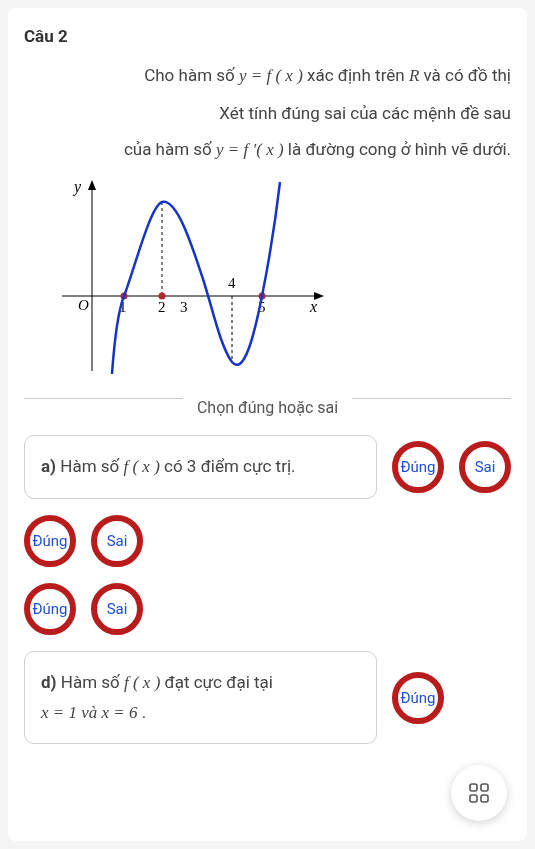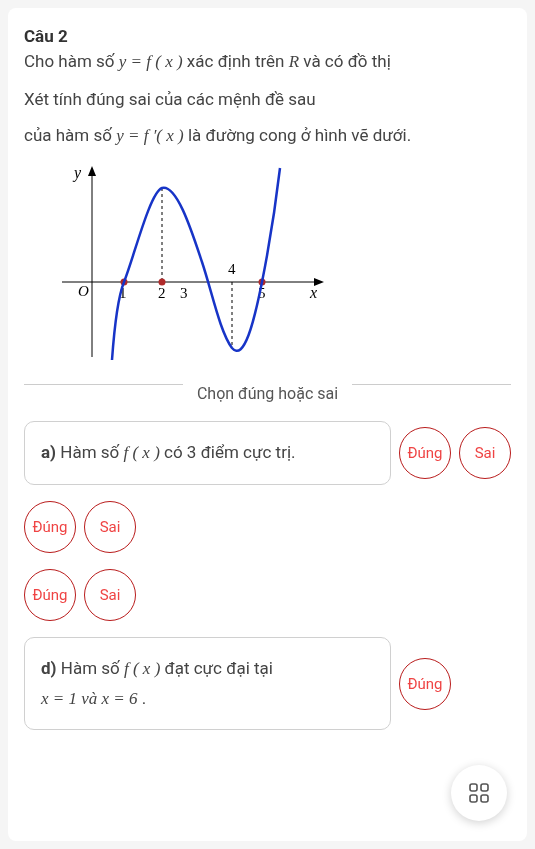--- a/index.html
+++ b/index.html
@@ -16,66 +16,68 @@
     background: #fff;
     border-radius: 8px;
     padding: 18px 16px;
     height: 100%;
     position: relative;
   }
   .qtitle {
     font-weight: 700;
     font-size: 17px;
     color: #333;
+    margin-bottom: 14px;
   }
   .qtext {
     font-size: 17px;
     line-height: 1.8;
     color: #444;
     margin-bottom: 6px;
+    text-align: right;
   }
   .mi { font-family: "Times New Roman", serif; font-style: italic; }
   .mr { font-family: "Times New Roman", serif; }
   .graph-wrap {
     padding: 4px 0 8px 18px;
   }
   svg.graph { display: block; }
   .instr-row {
     display: flex;
     align-items: flex-start;
     margin: 14px 0 18px;
     color: #555;
     font-size: 16px;
   }
   .instr-row .line { flex: 1; height: 1px; background: #ccc; }
   .instr-row .txt { padding: 0 14px; white-space: nowrap; }
   .opt-row {
     display: flex;
     align-items: center;
-    gap: 8px;
+    gap: 15px;
     margin-bottom: 16px;
   }
   .opt-box {
     flex: 1;
     border: 1px solid #d0d0d0;
     border-radius: 10px;
     padding: 16px 16px;
     font-size: 17px;
     line-height: 1.7;
     color: #444;
   }
   .opt-box b { font-weight: 700; }
   .cbtn {
     width: 52px; height: 52px;
-    border: 1px solid #b91c1c;
+    border: 6px solid #b91c1c;
     border-radius: 50%;
     background: #fff;
     display: flex; align-items: center; justify-content: center;
     font-size: 15px;
-    color: #ef4444;
+    color: #1d4ed8;
     cursor: pointer;
     flex-shrink: 0;
   }
   .fab {
     position: absolute;
     right: 20px;
     bottom: 20px;
     width: 56px; height: 56px;
     border-radius: 50%;
     background: #fff;

